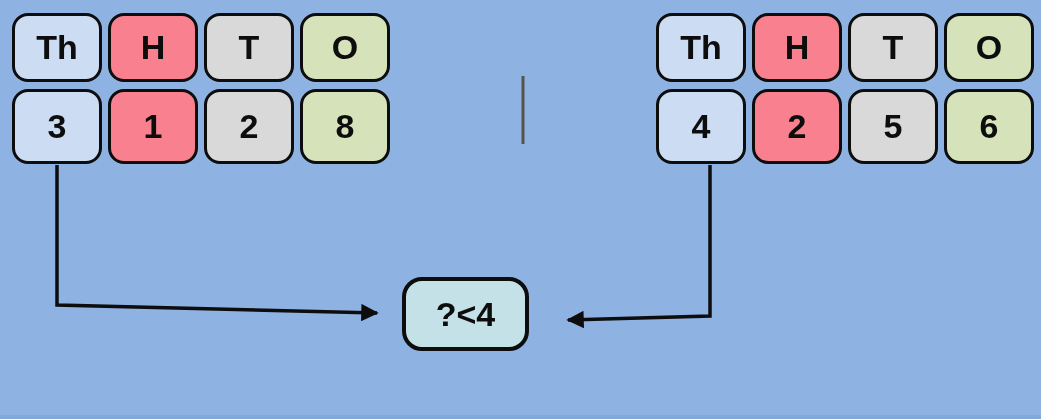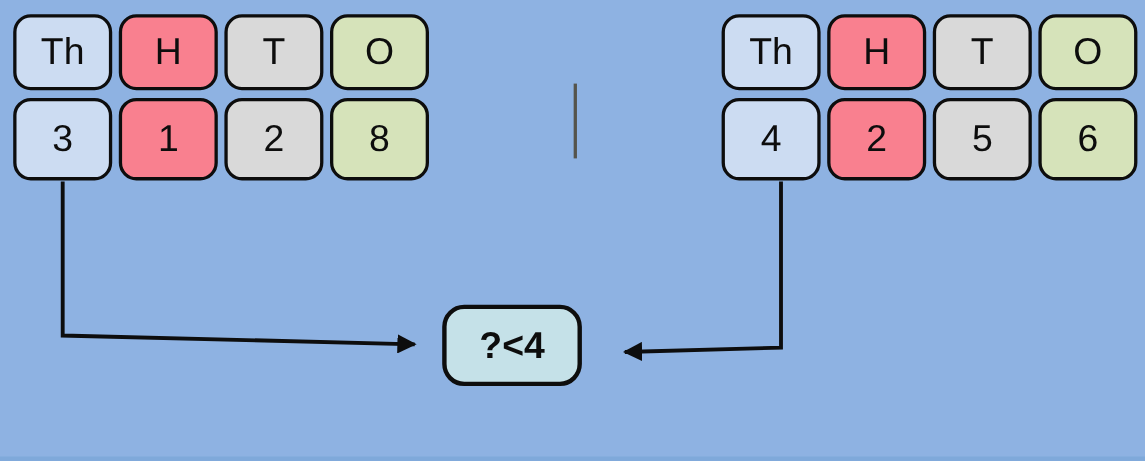--- a/index.html
+++ b/index.html
@@ -38,21 +38,21 @@
     row-gap: 7px;
   }
   .pv-table.left  { left: 12px; }
   .pv-table.right { left: 656px; }
   .cell {
     border: 3px solid #0d0d0d;
     border-radius: 16px;
     display: flex;
     align-items: center;
     justify-content: center;
-    font-weight: 400;
+    font-weight: 700;
     font-size: 34px;
     color: #0d0d0d;
     box-sizing: border-box;
   }
   .comparison-box {
     position: absolute;
     left: 402px;
     top: 277px;
     width: 127px;
     height: 74px;

